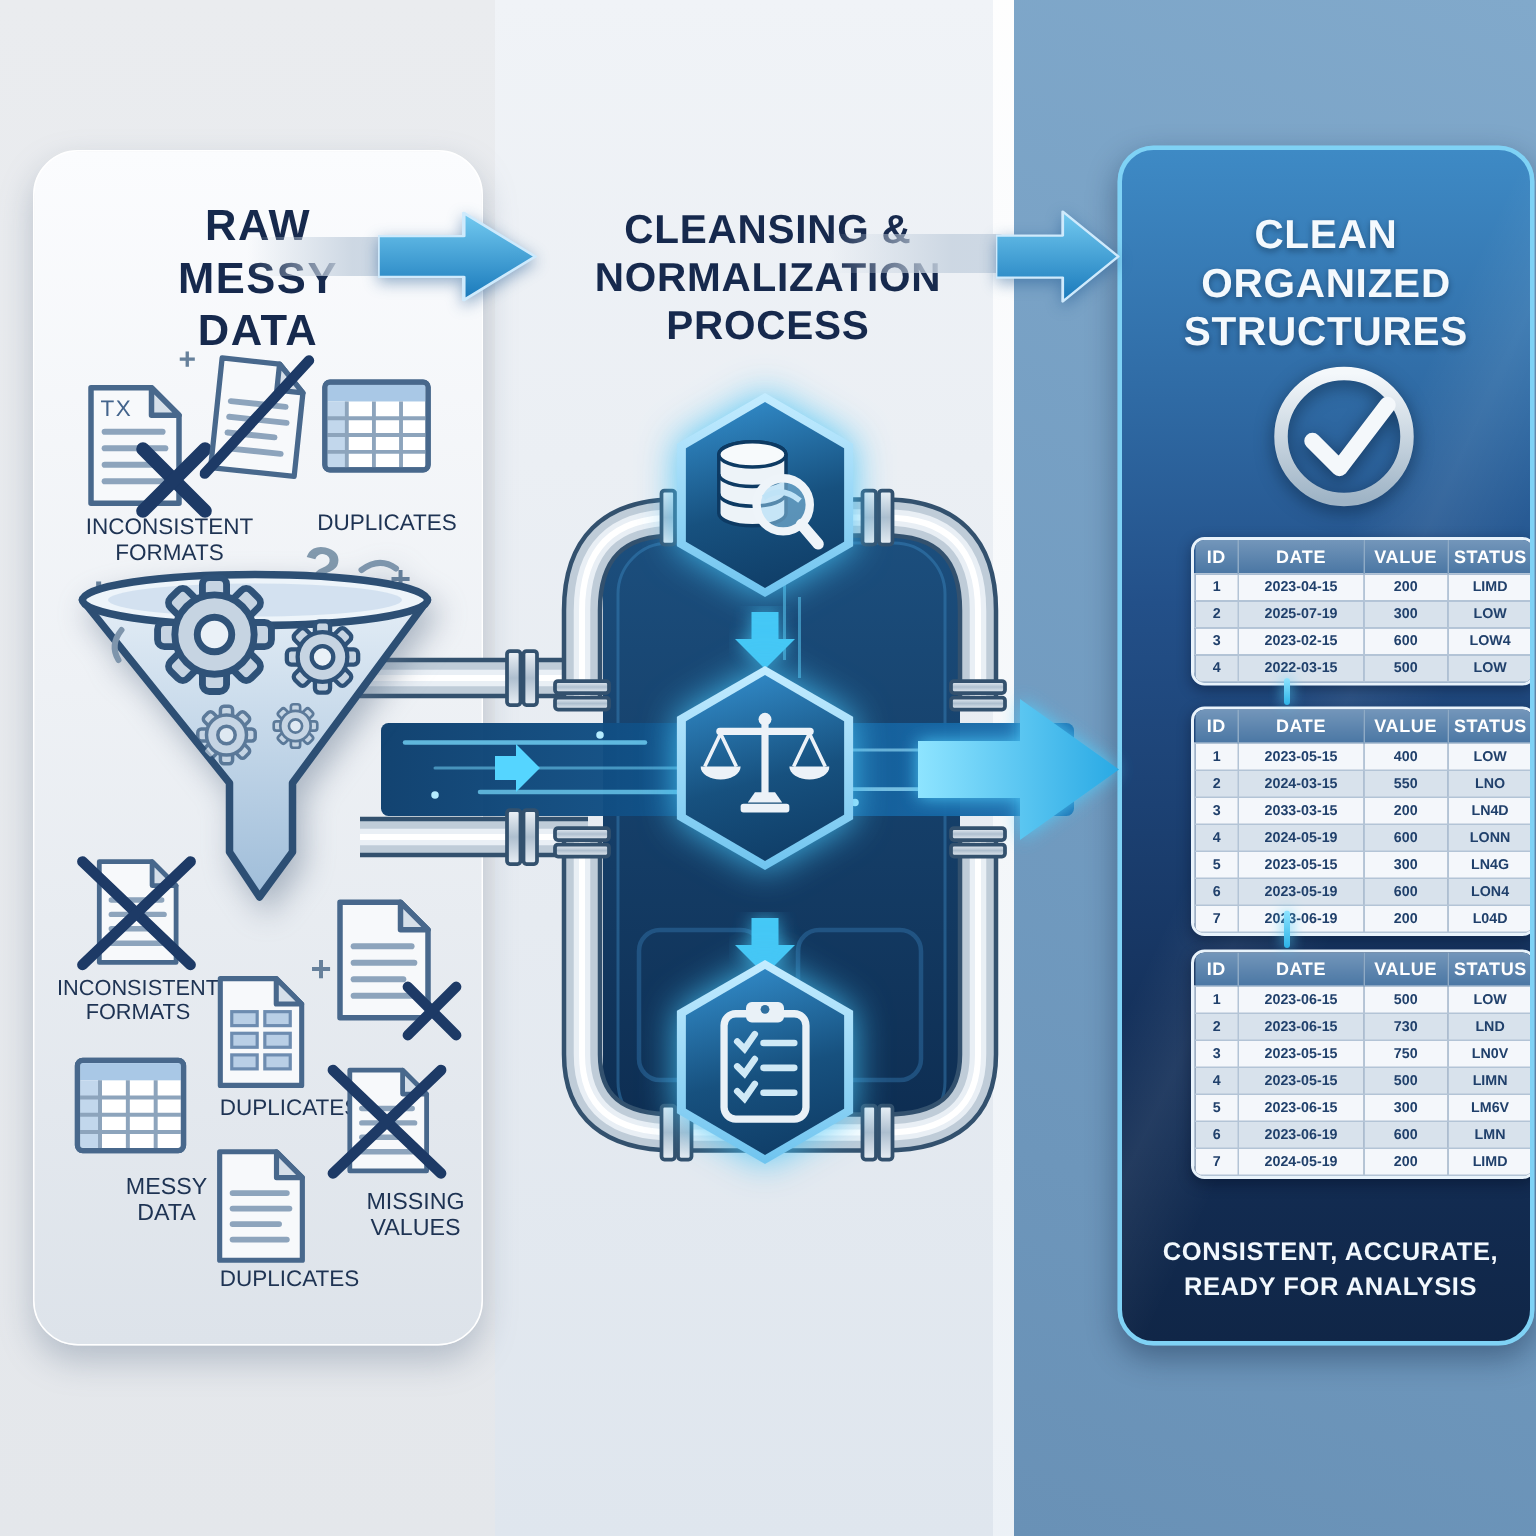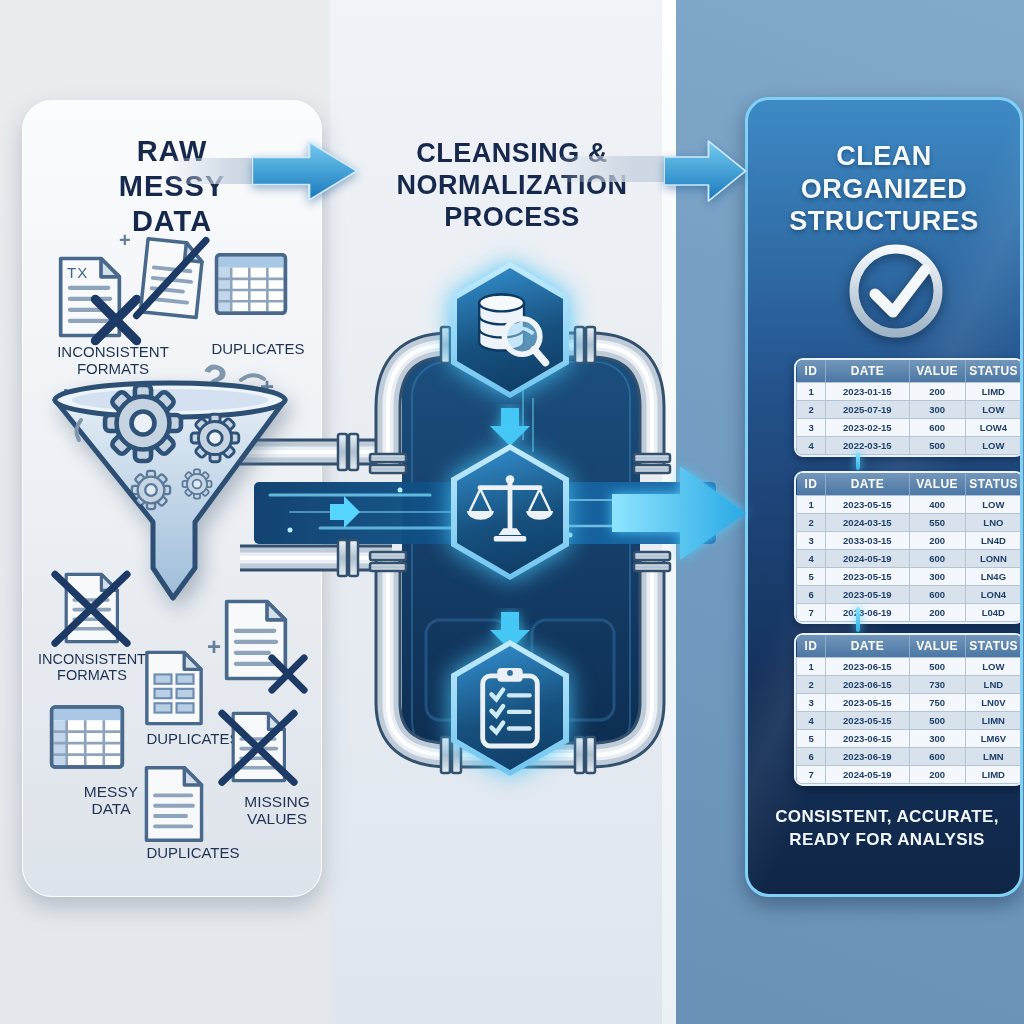--- a/index.html
+++ b/index.html
@@ -70,21 +70,21 @@
   .rtable th{background:linear-gradient(180deg,#7396ba,#4b77a4);color:#ffffff;
     font-size:12px;font-weight:bold;letter-spacing:.4px;padding:4px 0;border-right:1px solid #8fabc6;}
   .rtable th:last-child{border-right:none;}
   .rtable td{font-size:9.5px;font-weight:bold;color:#20406b;text-align:center;
     padding:3px 0;border:1px solid #b3c4d6;}
   .rtable tbody tr:nth-child(odd){background:#f4f7fb;}
   .rtable tbody tr:nth-child(even){background:#d8e2ec;}
   .rtable col.c-id{width:13%;}.rtable col.c-date{width:37%;}
   .rtable col.c-val{width:25%;}.rtable col.c-status{width:25%;}
   .t1{top:258px;} .t2{top:371px;} .t3{top:533px;}
-  .right-footer{position:absolute;left:20px;top:706px;width:238px;text-align:center;
+  .right-footer{position:absolute;left:20px;top:724px;width:238px;text-align:center;
     font-size:17px;font-weight:bold;line-height:1.35;letter-spacing:.4px;color:#f2f8fd;}
   .glow-connector{position:absolute;width:4px;left:856px;z-index:3;
     background:linear-gradient(#8ee4ff,#2bb3e8);box-shadow:0 0 9px #52cdf6;border-radius:2px;}
 </style>
 </head>
 <body>
 
 <svg width="0" height="0" style="position:absolute" aria-hidden="true">
   <defs>
     <symbol id="doc" viewBox="0 0 72 92">
@@ -473,21 +473,21 @@
             <tr>
               <th>ID</th>
               <th>DATE</th>
               <th>VALUE</th>
               <th>STATUS</th>
             </tr>
           </thead>
           <tbody>
             <tr>
               <td>1</td>
-              <td>2023-01-15</td>
+              <td>2023-04-15</td>
               <td>200</td>
               <td>LIMD</td>
             </tr>
             <tr>
               <td>2</td>
               <td>2025-07-19</td>
               <td>300</td>
               <td>LOW</td>
             </tr>
             <tr>

